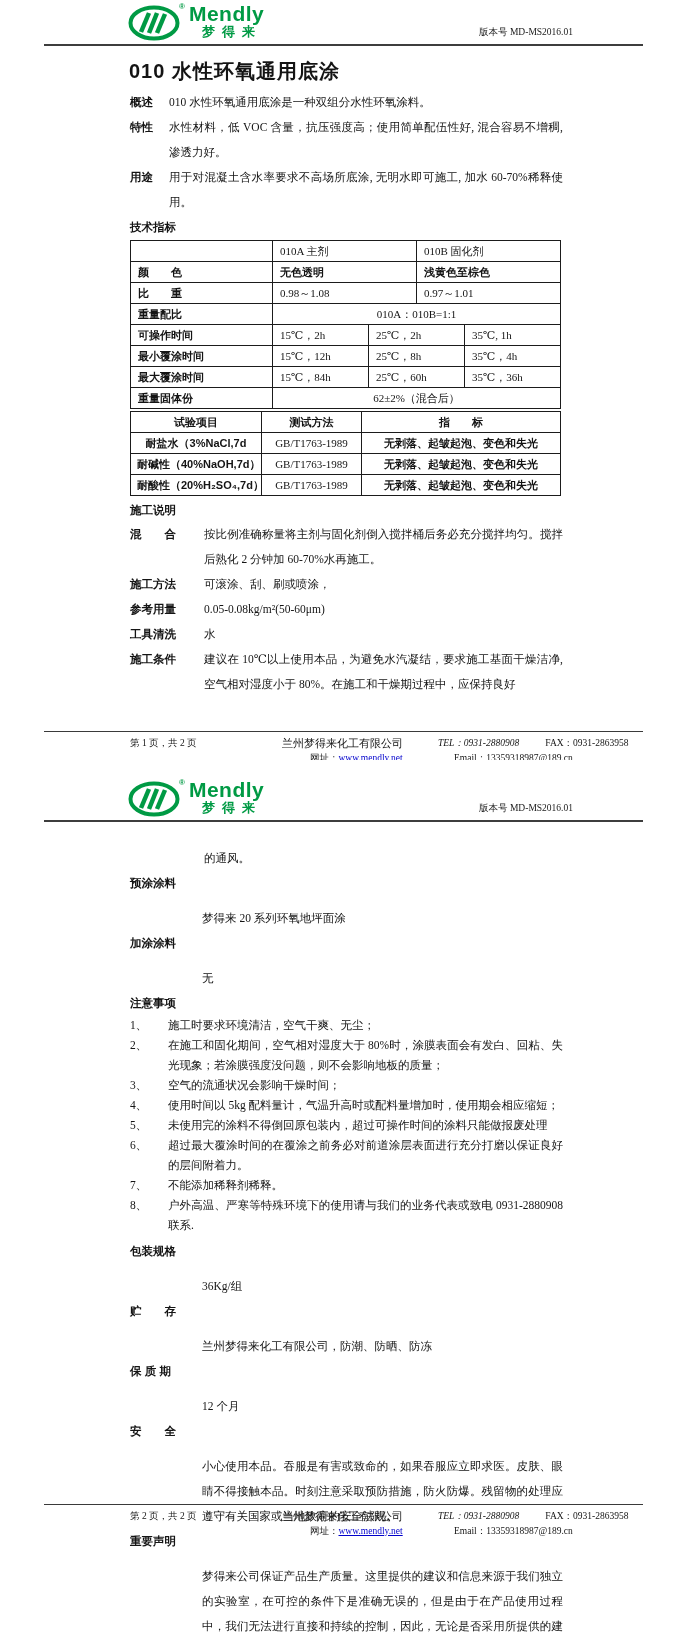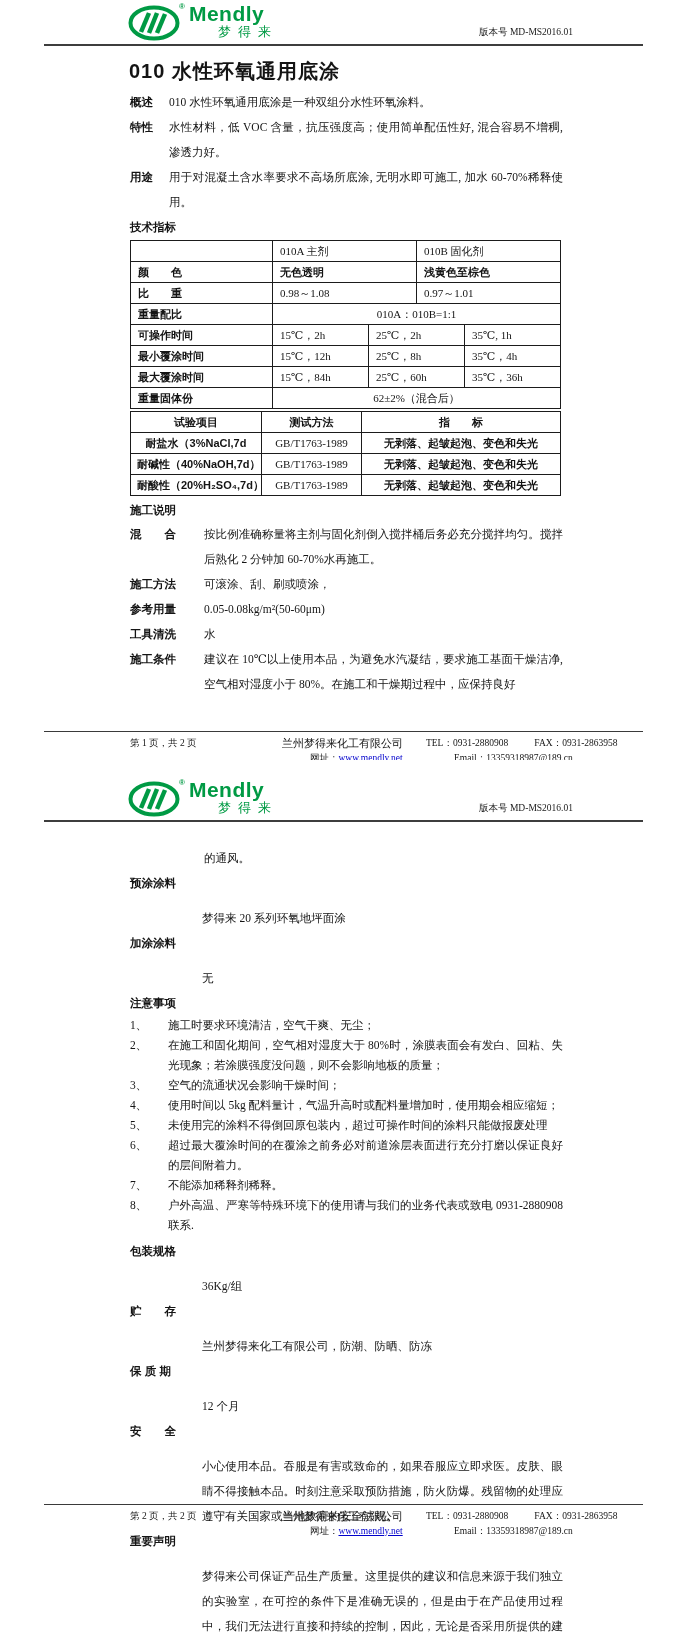--- a/index.html
+++ b/index.html
@@ -15,22 +15,22 @@
   #p1 .phead { height:46px; }
   #p2 .phead { height:62px; }
   .logo { position:absolute; left:84px; top:4px; display:flex; align-items:flex-start; }
   #p2 .logo { top:20px; }
   .logo svg { display:block; }
   .reg { color:#009a44; font-size:8px; font-family:"Liberation Sans",sans-serif;
          position:relative; top:-2px; left:-3px; font-weight:bold; }
   .brand-text { margin-left:1px; }
   .brand-en { font-family:"Liberation Sans",sans-serif; font-weight:bold; font-size:21px;
               color:#009a44; line-height:20px; letter-spacing:0.5px; }
-  .brand-cn { font-family:"Liberation Sans",sans-serif; font-weight:normal; font-size:13px;
-              color:#009a44; line-height:15px; letter-spacing:7px; margin-left:29px; }
+  .brand-cn { font-family:"Liberation Sans",sans-serif; font-weight:bold; font-size:13px;
+              color:#009a44; line-height:15px; letter-spacing:7px; margin-left:13px; }
   .version { position:absolute; right:70px; font-size:9.5px; color:#1a1a1a; }
   #p1 .version { top:26px; }
   #p2 .version { top:42px; }
 
   
   main { width:433px; margin-left:130px; font-size:11.5px; }
   .title { font-family:"Liberation Sans","DejaVu Sans",sans-serif; font-weight:bold;
            font-size:20px; letter-spacing:1px; margin:11px 0 5px -1px; line-height:28px; }
   .h2 { font-family:"Liberation Sans",sans-serif; font-weight:bold; font-size:11.5px;
         line-height:24px; }
@@ -61,21 +61,21 @@
   .pfoot { position:absolute; left:44px; right:44px; border-top:1.5px solid #3a3a3a;
            padding-top:4px; font-size:9.5px; line-height:15px; }
   #p1 .pfoot { top:731px; }
   #p2 .pfoot { top:744px; }
   .frow { display:flex; }
   .fpage { margin-left:86px; width:152px; }
   .fleft { width:140px; }
   .fcompany { font-size:11px; }
   .fweb { margin-left:28px; white-space:nowrap; }
   .flink { color:#0000cc; text-decoration:underline; cursor:pointer; }
-  .fright .ftel { margin-left:4px; }
+  .fright .ftel { margin-left:16px;font-style:italic; }
   .fright .ffax { margin-left:26px; }
   .femail { margin-left:32px; }
 </style>
 </head>
 <body>
 
 <section class="page" id="p1">
   <div class="phead">
     <div class="logo">
       <svg width="54" height="38" viewBox="0 0 54 38">

